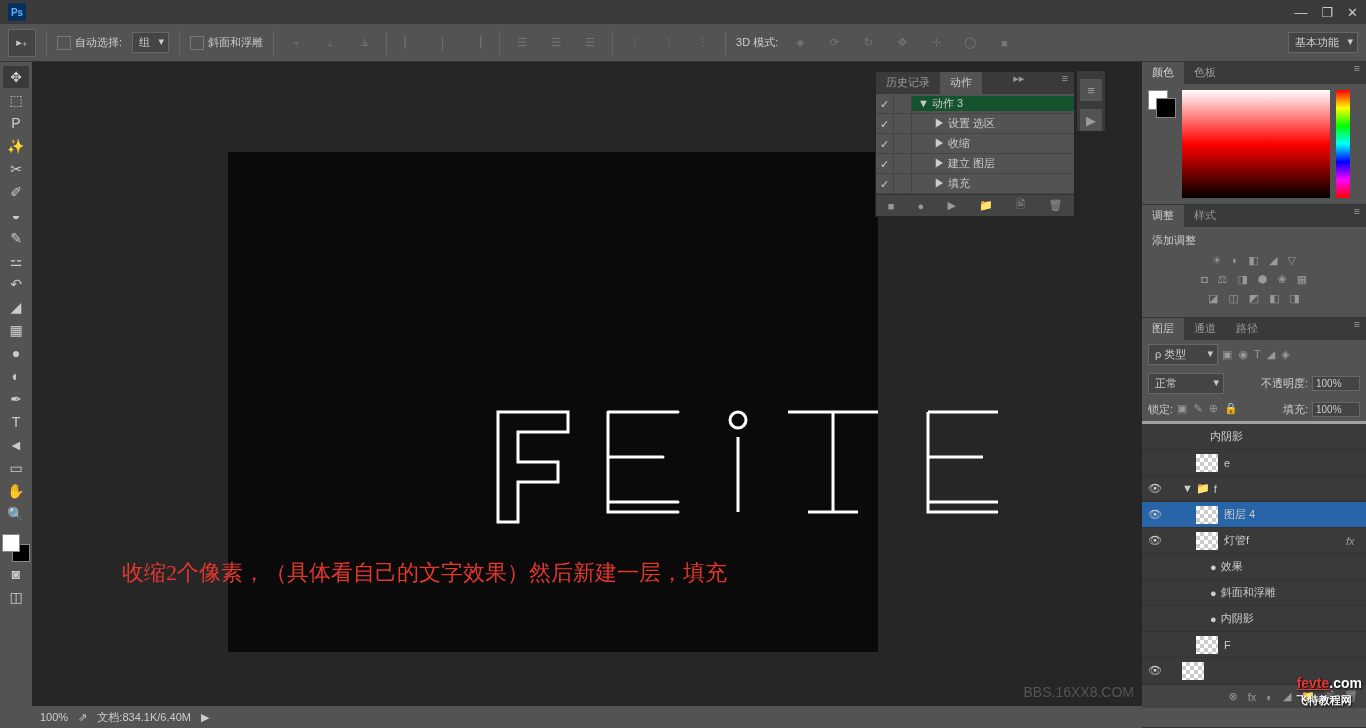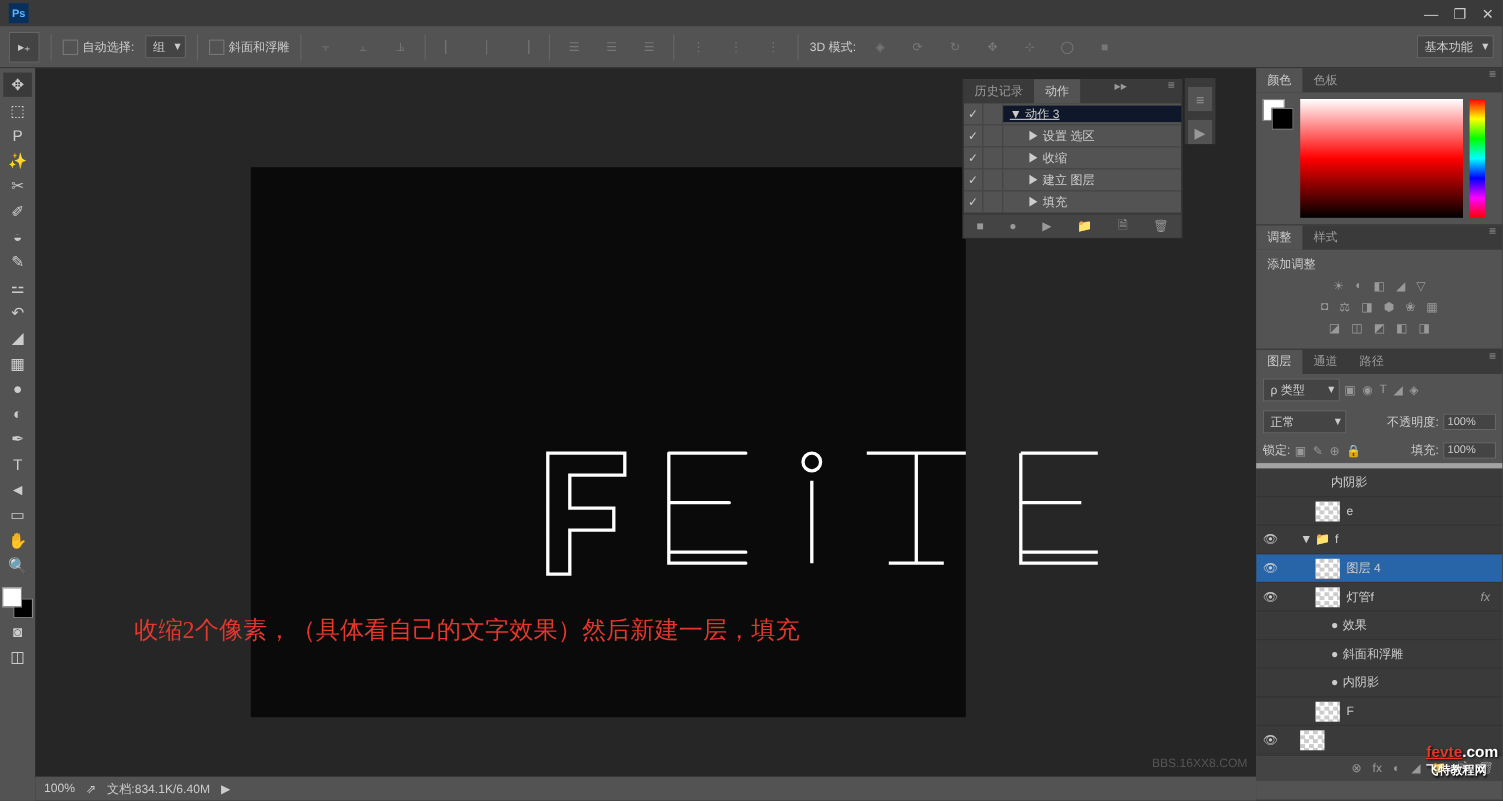--- a/index.html
+++ b/index.html
@@ -24,50 +24,50 @@
 .color-swatches { margin-top: 8px; position: relative; width: 28px; height: 28px; }
 .fg { position: absolute; width: 18px; height: 18px; background: #fff; border: 1px solid #888; top: 0; left: 0; z-index: 1; }
 .bg { position: absolute; width: 18px; height: 18px; background: #000; border: 1px solid #888; bottom: 0; right: 0; }
 .doc-area { flex: 1; background: #262626; display: flex; flex-direction: column; }
 .doc-tabs { height: 24px; background: #3a3a3a; display: flex; }
 .doc-tab { padding: 4px 10px; background: #535353; color: #ccc; font-size: 11px; border-right: 1px solid #222; }
 .canvas-wrap { flex: 1; position: relative; overflow: hidden; }
 .canvas { position: absolute; left: 196px; top: 90px; width: 650px; height: 500px; background: #0a0a0a; }
 .feite { position: absolute; top: 250px; left: 250px; color: #fff; font-size: 80px; letter-spacing: 30px; font-weight: 100; font-family: sans-serif; }
 .tut-text { position: absolute; left: 90px; color: #e4372d; font-size: 22px; font-family: "KaiTi", cursive; line-height: 1.6; }
-.watermark { position: absolute; right: 8px; bottom: 6px; color: #555; font-size: 11px; }
+.watermark { position: absolute; right: 8px; bottom: 6px; color: #555; font-size: 14px; }
 .status-bar { height: 22px; background: #535353; display: flex; align-items: center; padding: 0 8px; gap: 10px; font-size: 11px; }
 .floating-panel { position: absolute; background: #535353; border: 1px solid #222; }
 .panel-tabs { height: 22px; display: flex; background: #3a3a3a; }
 .panel-tab { padding: 3px 10px; color: #999; cursor: pointer; font-size: 11px; }
 .panel-tab.active { background: #535353; color: #ccc; }
 .panel-menu { margin-left: auto; padding: 0 6px; color: #999; cursor: pointer; }
 .actions-panel { left: 875px; top: 71px; width: 200px; }
 .action-row { display: flex; align-items: center; height: 20px; border-bottom: 1px solid #444; }
 .action-check { width: 18px; text-align: center; color: #ccc; border-right: 1px solid #444; height: 100%; line-height: 20px; }
 .action-box2 { width: 18px; border-right: 1px solid #444; height: 100%; }
 .action-label { padding-left: 6px; flex: 1; }
-.action-row.sel .action-label { background: #0f172a; text-decoration: underline; }
+.action-row.sel .action-label { background: #14532d; }
 .action-footer { height: 22px; display: flex; justify-content: space-around; align-items: center; background: #444; border-top: 1px solid #333; }
 .right-dock { display: flex; }
 .collapsed-panels { width: 36px; background: #3a3a3a; display: flex; flex-direction: column; align-items: center; padding-top: 20px; gap: 18px; }
 .collapsed-panels span { color: #999; font-size: 14px; cursor: pointer; }
 .panels-col { width: 224px; background: #535353; display: flex; flex-direction: column; }
 .panel { border-bottom: 1px solid #333; }
 .color-body { display: flex; padding: 6px; gap: 6px; }
 .color-sw { width: 28px; height: 28px; position: relative; }
 .color-sw .fg2 { position: absolute; width: 20px; height: 20px; background: #fff; border: 1px solid #888; top: 0; left: 0; }
 .color-sw .bg2 { position: absolute; width: 20px; height: 20px; background: #000; border: 1px solid #888; bottom: 0; right: 0; }
 .color-field { width: 148px; height: 108px; background: linear-gradient(to bottom, #fff 0%, #f00 50%, #000 100%); }
 .hue-strip { width: 14px; height: 108px; background: linear-gradient(to bottom, #f00, #ff0, #0f0, #0ff, #00f, #f0f, #f00); }
 .adj-body { padding: 6px 10px; }
 .adj-icons { display: flex; gap: 10px; margin: 6px 0; justify-content: center; color: #999; }
 .layers-body { display: flex; flex-direction: column; }
 .layers-controls { display: flex; align-items: center; padding: 4px 6px; gap: 4px; }
-.layers-controls2 { display: flex; align-items: flex-end; padding: 4px 6px; gap: 4px; border-bottom: 5px solid #a3a3a3; }
+.layers-controls2 { display: flex; align-items: flex-start; padding: 4px 6px; gap: 4px; border-bottom: 3px solid #a3a3a3; }
 .layer-list { flex: 1; overflow: auto; background: #3a3a3a; }
 .layer-row { display: flex; align-items: center; height: 26px; border-bottom: 1px solid #333; }
 .layer-vis { width: 26px; text-align: center; color: #ccc; cursor: pointer; }
 .layer-thumb { width: 22px; height: 18px; background: #888; margin-right: 6px; background-image: repeating-conic-gradient(#ccc 0 25%, #fff 0 50%); background-size: 8px 8px; }
 .layer-name { flex: 1; color: #ccc; font-size: 11px; }
 .layer-row.sel { background: #2864a8; }
 .layer-fx { width: 20px; font-style: italic; color: #999; }
 .layers-footer { height: 24px; display: flex; justify-content: flex-end; align-items: center; gap: 10px; padding: 0 8px; background: #444; border-top: 1px solid #333; color: #999; }
 .logo-overlay { position: absolute; right: 4px; bottom: 20px; color: #fff; font-size: 14px; font-weight: bold; text-shadow: 1px 1px 2px #000; z-index: 10; }
 .logo-overlay .red { color: #e4372d; text-decoration: underline; }

